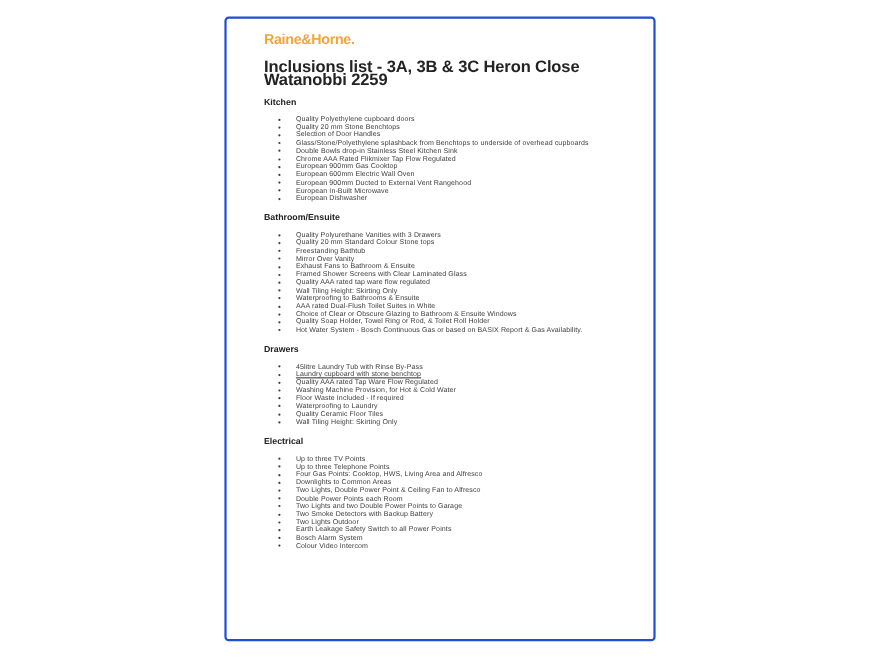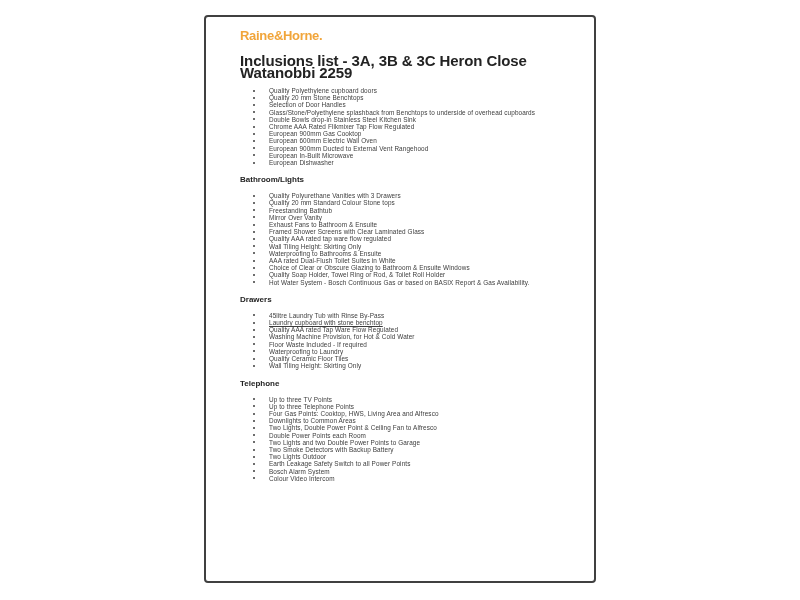--- a/index.html
+++ b/index.html
@@ -12,21 +12,21 @@
   .page {
     position: relative;
     width: 800px; height: 600px;
     background: #ffffff;
   }
   .doc-frame {
     position: absolute;
     left: 204px; top: 15px;
     width: 392px; height: 568px;
     background: #ffffff;
-    border: 2px solid #404040;
+    border: 2px solid #1d4ed8;
     border-radius: 4px;
   }
   .doc-content {
     padding: 6px 26px 0 34px;
   }
   .logo {
     font-size: 13px;
     font-weight: bold;
     letter-spacing: -0.3px;
     color: #f1a53a;
@@ -76,37 +76,38 @@
 </head>
 <body>
 
 <div class="page">
   <div class="doc-frame">
     <div class="doc-content">
       <div class="logo">Raine&amp;Horne.</div>
       <h1 class="doc-title">Inclusions list - 3A, 3B &amp; 3C Heron Close Watanobbi 2259</h1>
       <div id="doc-sections">
   <section class="doc-section">
+    <h2 class="section-heading">Kitchen</h2>
     <ul class="bullet-list">
               <li class="list-item">Quality Polyethylene cupboard doors</li>
               <li class="list-item">Quality 20 mm Stone Benchtops</li>
               <li class="list-item">Selection of Door Handles</li>
               <li class="list-item">Glass/Stone/Polyethylene splashback from Benchtops to underside of overhead cupboards</li>
               <li class="list-item">Double Bowls drop-in Stainless Steel Kitchen Sink</li>
               <li class="list-item">Chrome AAA Rated Flikmixer Tap Flow Regulated</li>
               <li class="list-item">European 900mm Gas Cooktop</li>
               <li class="list-item">European 600mm Electric Wall Oven</li>
               <li class="list-item">European 900mm Ducted to External Vent Rangehood</li>
               <li class="list-item">European In-Built Microwave</li>
               <li class="list-item">European Dishwasher</li>
             </ul>
   </section>
 
   <section class="doc-section">
-    <h2 class="section-heading">Bathroom/Lights</h2>
+    <h2 class="section-heading">Bathroom/Ensuite</h2>
     <ul class="bullet-list">
               <li class="list-item">Quality Polyurethane Vanities with 3 Drawers</li>
               <li class="list-item">Quality 20 mm Standard Colour Stone tops</li>
               <li class="list-item">Freestanding Bathtub</li>
               <li class="list-item">Mirror Over Vanity</li>
               <li class="list-item">Exhaust Fans to Bathroom &amp; Ensuite</li>
               <li class="list-item">Framed Shower Screens with Clear Laminated Glass</li>
               <li class="list-item">Quality AAA rated tap ware flow regulated</li>
               <li class="list-item">Wall Tiling Height: Skirting Only</li>
               <li class="list-item">Waterproofing to Bathrooms &amp; Ensuite</li>
@@ -125,21 +126,21 @@
               <li class="list-item">Quality AAA rated Tap Ware Flow Regulated</li>
               <li class="list-item">Washing Machine Provision, for Hot &amp; Cold Water</li>
               <li class="list-item">Floor Waste Included - If required</li>
               <li class="list-item">Waterproofing to Laundry</li>
               <li class="list-item">Quality Ceramic Floor Tiles</li>
               <li class="list-item">Wall Tiling Height: Skirting Only</li>
             </ul>
   </section>
 
   <section class="doc-section">
-    <h2 class="section-heading">Telephone</h2>
+    <h2 class="section-heading">Electrical</h2>
     <ul class="bullet-list">
               <li class="list-item">Up to three TV Points</li>
               <li class="list-item">Up to three Telephone Points</li>
               <li class="list-item">Four Gas Points: Cooktop, HWS, Living Area and Alfresco</li>
               <li class="list-item">Downlights to Common Areas</li>
               <li class="list-item">Two Lights, Double Power Point &amp; Ceiling Fan to Alfresco</li>
               <li class="list-item">Double Power Points each Room</li>
               <li class="list-item">Two Lights and two Double Power Points to Garage</li>
               <li class="list-item">Two Smoke Detectors with Backup Battery</li>
               <li class="list-item">Two Lights Outdoor</li>

